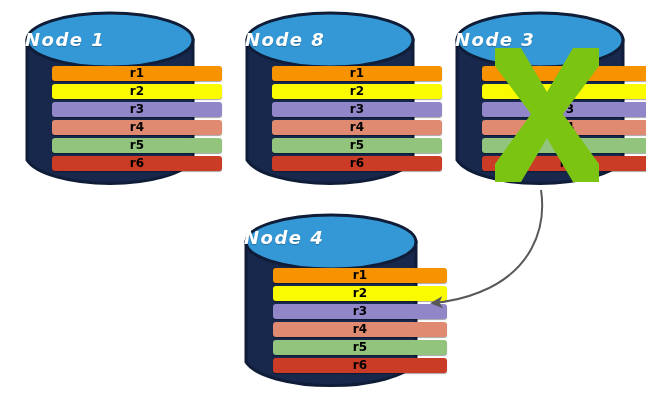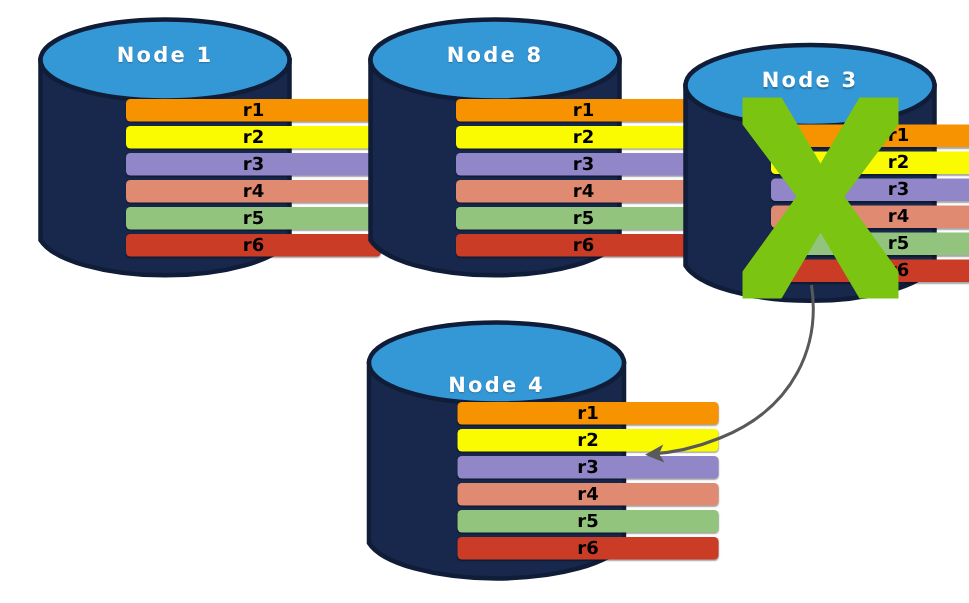--- a/index.html
+++ b/index.html
@@ -29,37 +29,37 @@
   .node-svg {
     position: absolute;
     left: 0; top: 0;
     overflow: visible;
   }
 
   .node-title {
     position: absolute;
     left: 0;
     width: 100%;
-    text-align: center;
+    text-align: left;
     color: #ffffff;
     font-weight: bold;
-    font-size: 14px;
+    font-size: 18px;
     letter-spacing: 1.5px;
     text-shadow: 0 1px 1px rgba(0,0,0,0.25);
     white-space: nowrap;
     pointer-events: none;
+    font-style: italic;
   }
 
   .rows {
     position: absolute;
     left: 0;
     width: 100%;
     display: flex;
     flex-direction: column;
-    margin-left: 32px;
   }
 
   .row-bar {
     height: 15px;
     margin-bottom: 3px;
     border-radius: 3px;
     color: #000000;
     font-weight: bold;
     font-size: 12px;
     line-height: 15px;
@@ -110,21 +110,21 @@
     <div class="rows" id="node2-rows" style="top:56px; padding:0 27px;">
         <div class="row-bar" style="background: rgb(247, 146, 0);">r1</div>
         <div class="row-bar" style="background: rgb(250, 250, 0);">r2</div>
         <div class="row-bar" style="background: rgb(145, 134, 200);">r3</div>
         <div class="row-bar" style="background: rgb(224, 138, 114);">r4</div>
         <div class="row-bar" style="background: rgb(146, 196, 125);">r5</div>
         <div class="row-bar" style="background: rgb(203, 60, 38);">r6</div>
       </div>
   </div>
 
-  <div class="node" id="node3" style="left:455px; top:27px; width:170px; height:180px;">
+  <div class="node" id="node3" style="left:455px; top:10px; width:170px; height:180px;">
     <svg class="node-svg" width="170" height="180" viewBox="0 0 170 180">
       <path d="M2,30 L2,150 A85,30 0 0,0 168,150 L168,30 Z" fill="#17284C" stroke="#101d38" stroke-width="3"></path>
       <ellipse cx="85" cy="30" rx="83" ry="27" fill="#3498D6" stroke="#101d38" stroke-width="3"></ellipse>
     </svg>
     <div class="node-title" style="top:19px;">Node 3</div>
     <div class="rows" id="node3-rows" style="top:56px; padding:0 27px;">
         <div class="row-bar" style="background: rgb(247, 146, 0);">r1</div>
         <div class="row-bar" style="background: rgb(250, 250, 0);">r2</div>
         <div class="row-bar" style="background: rgb(145, 134, 200);">r3</div>
         <div class="row-bar" style="background: rgb(224, 138, 114);">r4</div>
@@ -134,21 +134,21 @@
     <svg class="x-mark" style="left:36px; top:34px;" width="112" height="142" viewBox="0 0 112 142">
       <polygon points="4,4 30,4 56,48 82,4 108,4 108,22 72,70 108,120 108,138 82,138 56,94 30,138 4,138 4,120 40,70 4,22" fill="#7BC412"></polygon>
     </svg>
   </div>
 
   <div class="node" id="node4" style="left:244px; top:212px; width:174px; height:180px;">
     <svg class="node-svg" width="174" height="180" viewBox="0 0 174 180">
       <path d="M2,30 L2,150 A87,30 0 0,0 172,150 L172,30 Z" fill="#17284C" stroke="#101d38" stroke-width="3"></path>
       <ellipse cx="87" cy="30" rx="85" ry="27" fill="#3498D6" stroke="#101d38" stroke-width="3"></ellipse>
     </svg>
-    <div class="node-title" style="top:37px;">Node 4</div>
+    <div class="node-title" style="top:15px;">Node 4</div>
     <div class="rows" id="node4-rows" style="top:56px; padding:0 29px;">
         <div class="row-bar" style="background: rgb(247, 146, 0);">r1</div>
         <div class="row-bar" style="background: rgb(250, 250, 0);">r2</div>
         <div class="row-bar" style="background: rgb(145, 134, 200);">r3</div>
         <div class="row-bar" style="background: rgb(224, 138, 114);">r4</div>
         <div class="row-bar" style="background: rgb(146, 196, 125);">r5</div>
         <div class="row-bar" style="background: rgb(203, 60, 38);">r6</div>
       </div>
   </div>
 

